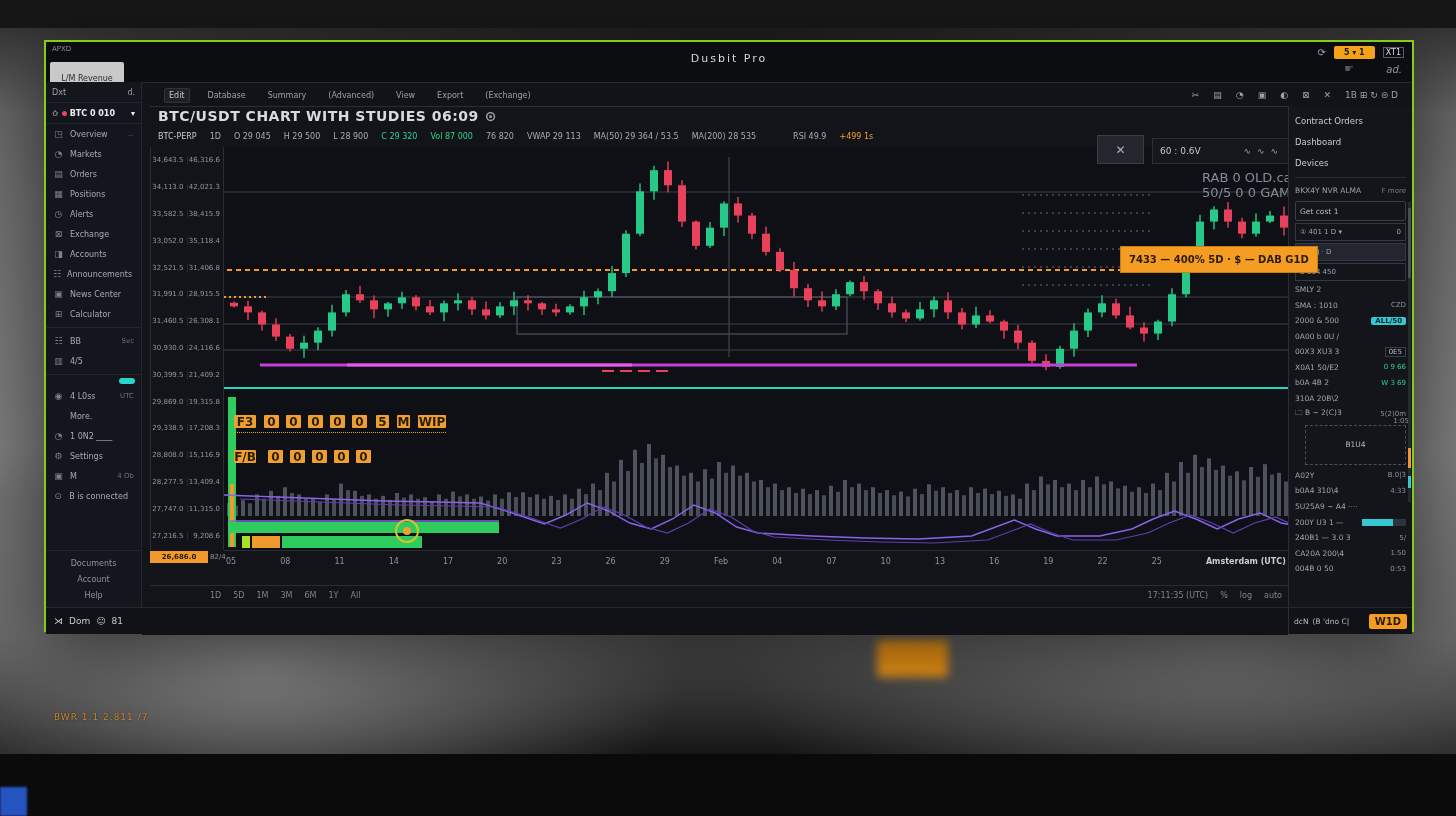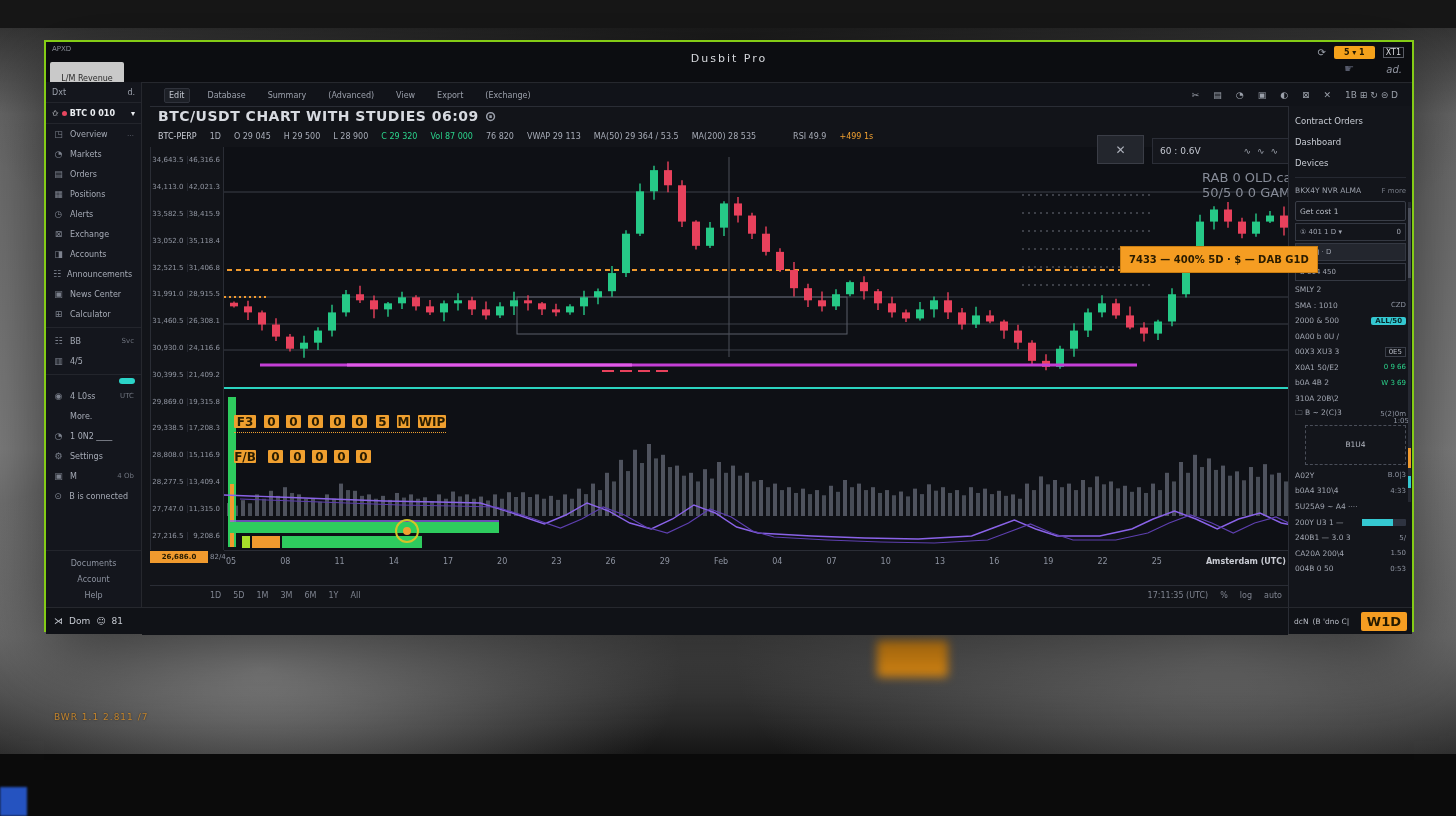--- a/index.html
+++ b/index.html
@@ -121,21 +121,21 @@
   .rp-dashed .rv{position:absolute;right:-4px;top:-9px;color:#8d93a0;font-size:7px;}
   .rp-cyanbar{height:16px;display:flex;align-items:center;gap:4px;color:#a0a5b0;font-size:7.5px;}
   .rp-cyanbar .bar{margin-left:auto;width:44px;height:7px;background:#2e3340;border-radius:1px;position:relative;}
   .rp-cyanbar .bar i{position:absolute;left:0;top:0;height:100%;width:70%;background:#35c8d2;}
   .rp-scroll{position:absolute;right:1px;top:160px;width:3px;height:300px;background:#262932;}
   .rp-scroll .t1{position:absolute;top:6px;height:70px;width:100%;background:#4a4e59;}
   .rp-scroll .t2{position:absolute;top:246px;height:20px;width:100%;background:#f09a2e;}
   .rp-scroll .t3{position:absolute;top:274px;height:12px;width:100%;background:#35c8d2;}
   .rp-bottom{position:absolute;right:0;top:565px;width:124px;height:27px;border-left:1px solid #2a2d35;border-top:1px solid #26282e;
     background:#101217;display:flex;align-items:center;gap:4px;padding:0 5px;box-sizing:border-box;font-size:7.5px;color:#b9bdc6;}
-  .rp-bottom .btn-orange{margin-left:auto;background:#f59d22;color:#241a00;font-weight:bold;padding:2px 6px;border-radius:2px;font-size:13px;}
+  .rp-bottom .btn-orange{margin-left:auto;background:#f59d22;color:#241a00;font-weight:bold;padding:2px 6px;border-radius:2px;font-size:10px;}
 
   .win-bottom{position:absolute;left:96px;top:565px;right:124px;height:27px;background:#101217;border-top:1px solid #26282e;}
 </style>
 </head>
 <body>
 
 <div class="backdrop"></div>
 <div class="top-band"></div>
 <div class="bottom-band"></div>
 <div class="bg-orange"></div>

